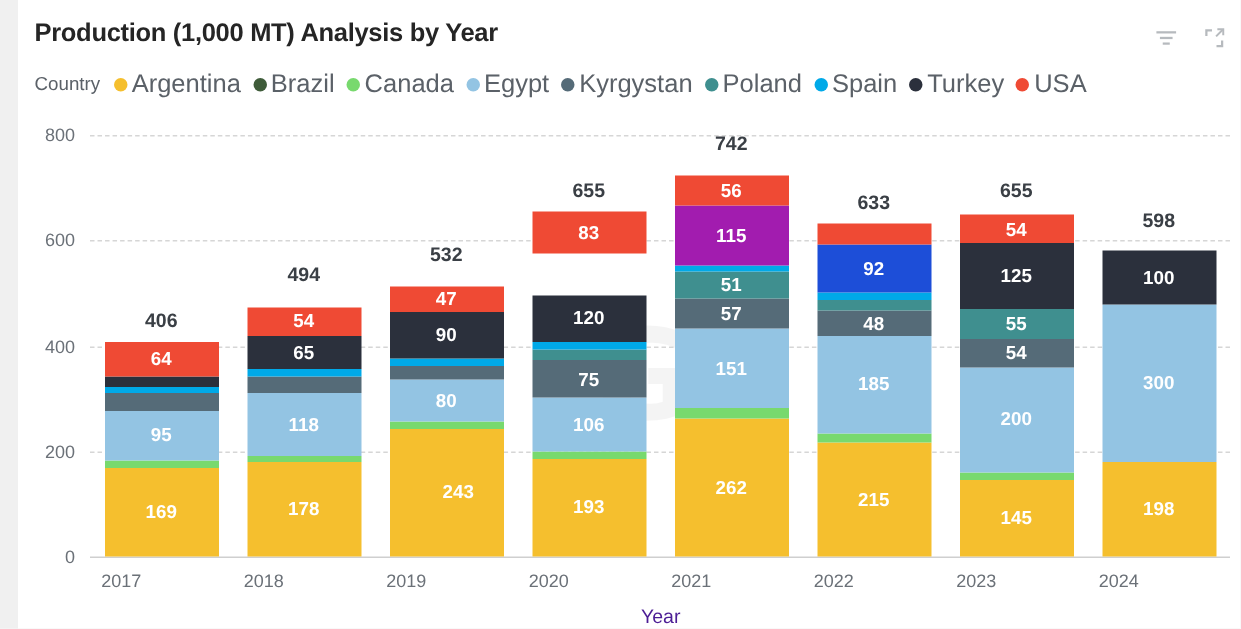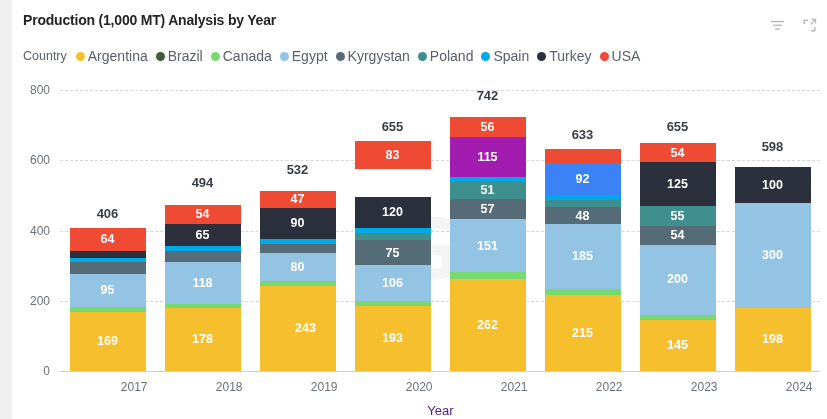--- a/index.html
+++ b/index.html
@@ -14,21 +14,21 @@
     position: absolute;
     left: 12px; top: 0;
     width: 815px; height: 419px;
     background: #ffffff;
     overflow: hidden;
   }
   
   #title {
     position: absolute;
     left: 11px; top: 12px;
-    font-size: 14px;
+    font-size: 17px;
     font-weight: bold;
     color: #252525;
     letter-spacing: -0.2px;
     white-space: nowrap;
   }
   #header-icons {
     position: absolute;
     right: 10px; top: 18px;
     display: flex;
     gap: 17px;
@@ -55,21 +55,21 @@
     margin-right: 8px;
     cursor: pointer;
   }
   .legend-dot {
     width: 9px; height: 9px;
     border-radius: 50%;
     margin-right: 3px;
     flex: 0 0 auto;
   }
   .legend-label {
-    font-size: 14px;
+    font-size: 17px;
     color: #5b6168;
   }
   
   #plot {
     position: absolute;
     left: 0; top: 76px;
     width: 815px; height: 343px;
   }
   #watermark {
     position: absolute;
@@ -123,21 +123,21 @@
   .bar-total {
     position: absolute;
     text-align: center;
     font-size: 13px;
     font-weight: bold;
     color: #3a3f45;
     white-space: nowrap;
   }
   .xtick-label {
     position: absolute;
-    text-align: right;
+    text-align: left;
     font-size: 12px;
     color: #6b7178;
   }
   #xaxis-title {
     position: absolute;
     width: 100%;
     text-align: center;
     font-size: 13px;
     font-weight: normal;
     color: #4c1d95;
@@ -328,21 +328,21 @@
           </div>
           <div class="seg" style="height: 6.3225px; background: rgb(120, 217, 110);"></div>
           <div class="seg" style="height: 64.9813px; background: rgb(147, 196, 227);">
             <span class="seg-label">185</span>
           </div>
           <div class="seg" style="height: 16.86px; background: rgb(85, 107, 120);">
             <span class="seg-label">48</span>
           </div>
           <div class="seg" style="height: 7.7275px; background: rgb(63, 143, 143);"></div>
           <div class="seg" style="height: 4.215px; background: rgb(0, 169, 232);"></div>
-          <div class="seg" style="height: 32.315px; background: #3b82f6;">
+          <div class="seg" style="height: 32.315px; background: #1d4ed8;">
             <span class="seg-label">92</span>
           </div>
           <div class="seg" style="height: 14.4012px; background: rgb(239, 74, 52);"></div>
         </div>
         <div class="bar-total" style="left: 520.5px; width: 100px; top: 50.6587px;">633</div>
         <div class="bar" style="left: 627.5px; width: 76px; top: 64.9313px; height: 230.069px;">
           <div class="seg" style="height: 50.9312px; background: rgb(245, 191, 46);">
             <span class="seg-label">145</span>
           </div>
           <div class="seg" style="height: 5.26875px; background: rgb(120, 217, 110);"></div>

